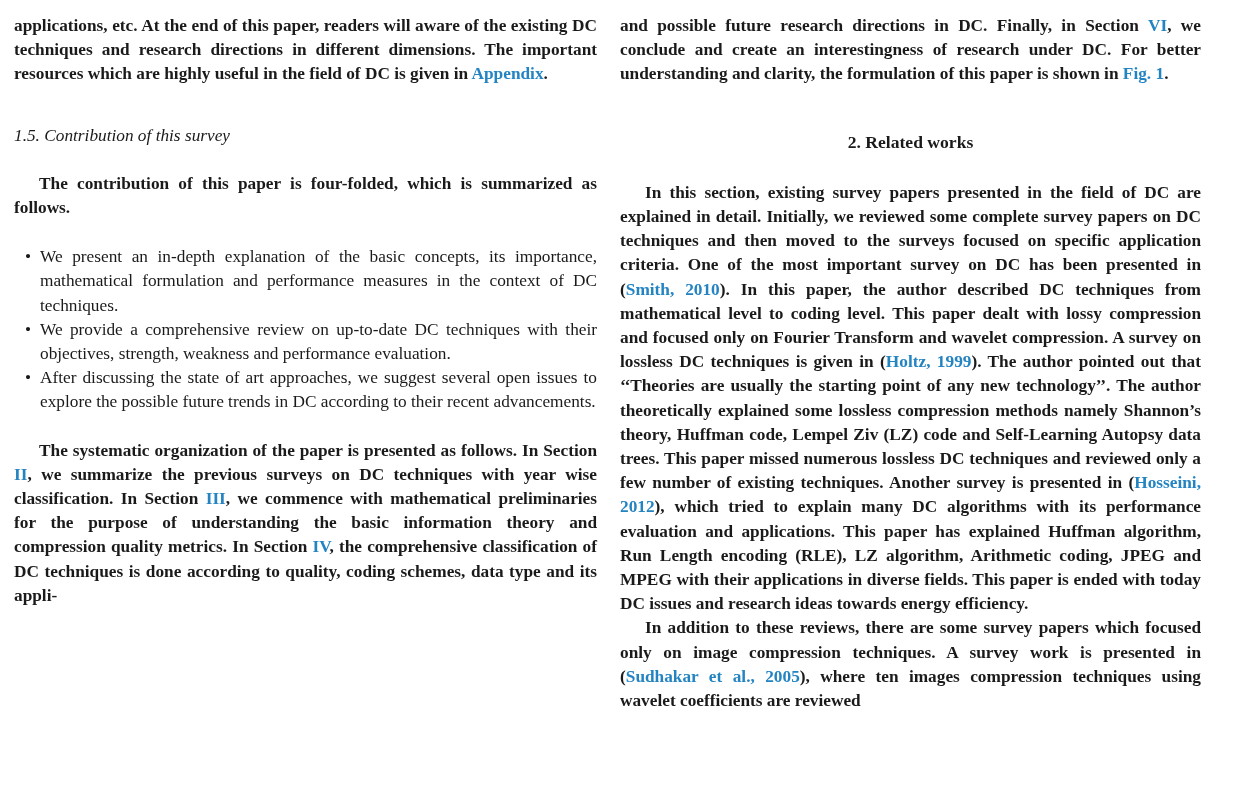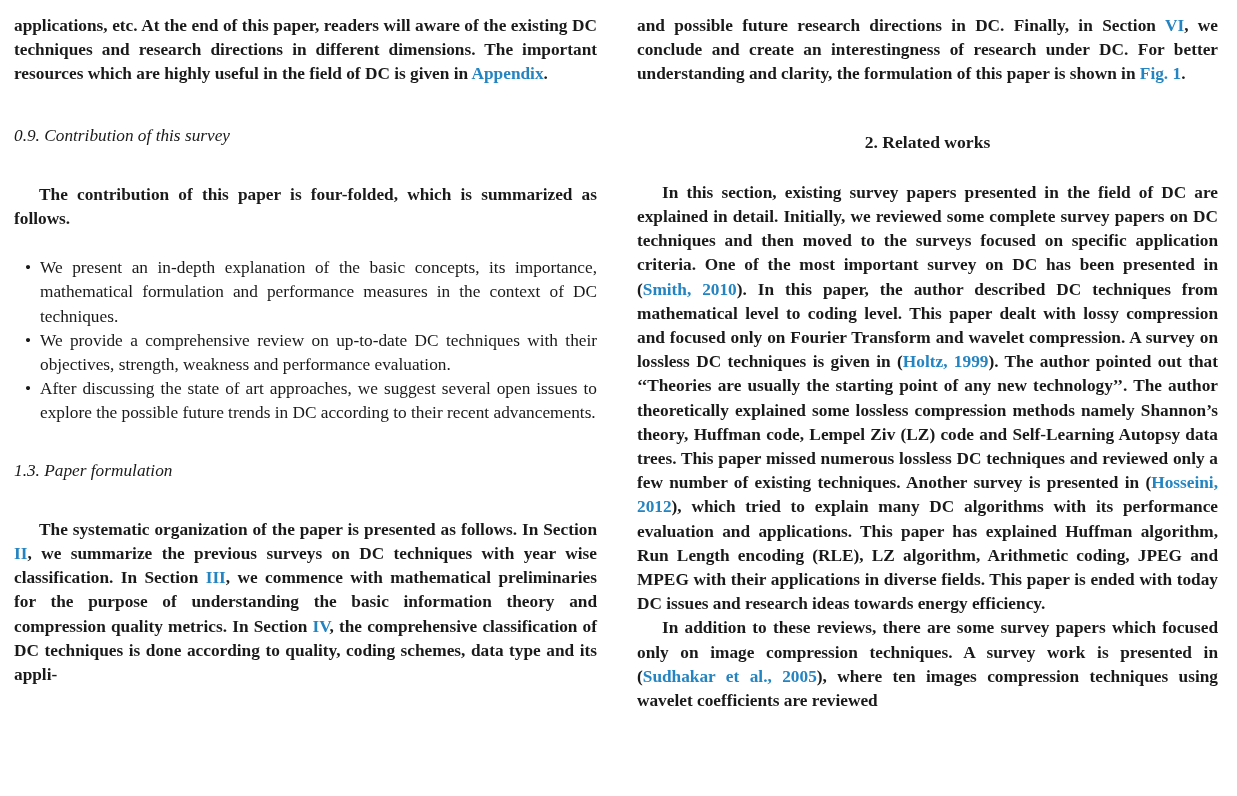--- a/index.html
+++ b/index.html
@@ -8,42 +8,42 @@
     position: relative;
     overflow: hidden;
     background: var(--bg-color, #ffffff);
     color: var(--text-color, #1a1a1a);
     font-family: "Liberation Serif", "DejaVu Serif", serif;
     font-size: 17.3px;
     line-height: 24.2px;
   }
   .col { position: absolute; top: 14px; text-align: justify; }
   .col-left  { left: 14px;  width: 583px; }
-  .col-right { left: 637px; width: 581px; }
+  .col-right { left: 620px; width: 581px; }
 
   p.para { text-align: justify; font-weight: bold; }
   .indent { text-indent: 25px; }
 
   .subsection-heading {
     font-style: italic;
     font-weight: normal;
     font-size: 17.3px;
     text-align: left;
     margin-top: 37px;
   }
   .subsection-heading.second { margin-top: 33px; }
 
   .section-heading {
     font-weight: bold;
     font-size: 17.6px;
     text-align: center;
     margin-top: 43px;
   }
 
-  .after-heading   { margin-top: 35px; }
+  .after-heading   { margin-top: 24px; }
   .after-heading-2 { margin-top: 27px; }
 
   .bullet-list { list-style: none; margin-top: 25px; padding-left: 26px; }
   .bullet-list li { position: relative; text-align: justify; }
   .bullet-list li::before { content: "\2022"; position: absolute; left: -15px; top: 0; }
 
   .ref-link { color: var(--link-color, #2484c2); text-decoration: none; cursor: pointer; }
 
   .watermark {
     position: absolute;
@@ -58,31 +58,30 @@
     pointer-events: none;
     margin-top: 36px;
   }
 </style>
 </head>
 <body>
 
 <div class="col col-left">
   <p class="para">applications, etc. At the end of this paper, readers will aware of the existing DC techniques and research directions in different dimensions. The important resources which are highly useful in the field of DC is given in <a class="ref-link">Appendix</a>.</p>
 
-  <h3 class="subsection-heading">0.9. Contribution of this survey</h3>
+  <h3 class="subsection-heading">1.5. Contribution of this survey</h3>
 
   <p class="para indent after-heading">The contribution of this paper is four-folded, which is summarized as follows.</p>
 
   <ul class="bullet-list">
     <li>We present an in-depth explanation of the basic concepts, its importance, mathematical formulation and performance measures in the context of DC techniques.</li>
     <li>We provide a comprehensive review on up-to-date DC techniques with their objectives, strength, weakness and performance evaluation.</li>
     <li>After discussing the state of art approaches, we suggest several open issues to explore the possible future trends in DC according to their recent advancements.</li>
   </ul>
 
-  <h3 class="subsection-heading second">1.3. Paper formulation</h3>
 
   <p class="para indent after-heading">The systematic organization of the paper is presented as follows. In Section <a class="ref-link">II</a>, we summarize the previous surveys on DC techniques with year wise classification. In Section <a class="ref-link">III</a>, we commence with mathematical preliminaries for the purpose of understanding the basic information theory and compression quality metrics. In Section <a class="ref-link">IV</a>, the comprehensive classification of DC techniques is done according to quality, coding schemes, data type and its appli-</p>
 </div>
 
 <div class="col col-right">
   <p class="para">and possible future research directions in DC. Finally, in Section <a class="ref-link">VI</a>, we conclude and create an interestingness of research under DC. For better understanding and clarity, the formulation of this paper is shown in <a class="ref-link">Fig. 1</a>.</p>
 
   <h2 class="section-heading">2. Related works</h2>
 
   <p class="para indent after-heading-2">In this section, existing survey papers presented in the field of DC are explained in detail. Initially, we reviewed some complete survey papers on DC techniques and then moved to the surveys focused on specific application criteria. One of the most important survey on DC has been presented in (<a class="ref-link">Smith, 2010</a>). In this paper, the author described DC techniques from mathematical level to coding level. This paper dealt with lossy compression and focused only on Fourier Transform and wavelet compression. A survey on lossless DC techniques is given in (<a class="ref-link">Holtz, 1999</a>). The author pointed out that ‘‘Theories are usually the starting point of any new technology’’. The author theoretically explained some lossless compression methods namely Shannon’s theory, Huffman code, Lempel Ziv (LZ) code and Self-Learning Autopsy data trees. This paper missed numerous lossless DC techniques and reviewed only a few number of existing techniques. Another survey is presented in (<a class="ref-link">Hosseini, 2012</a>), which tried to explain many DC algorithms with its performance evaluation and applications. This paper has explained Huffman algorithm, Run Length encoding (RLE), LZ algorithm, Arithmetic coding, JPEG and MPEG with their applications in diverse fields. This paper is ended with today DC issues and research ideas towards energy efficiency.</p>

